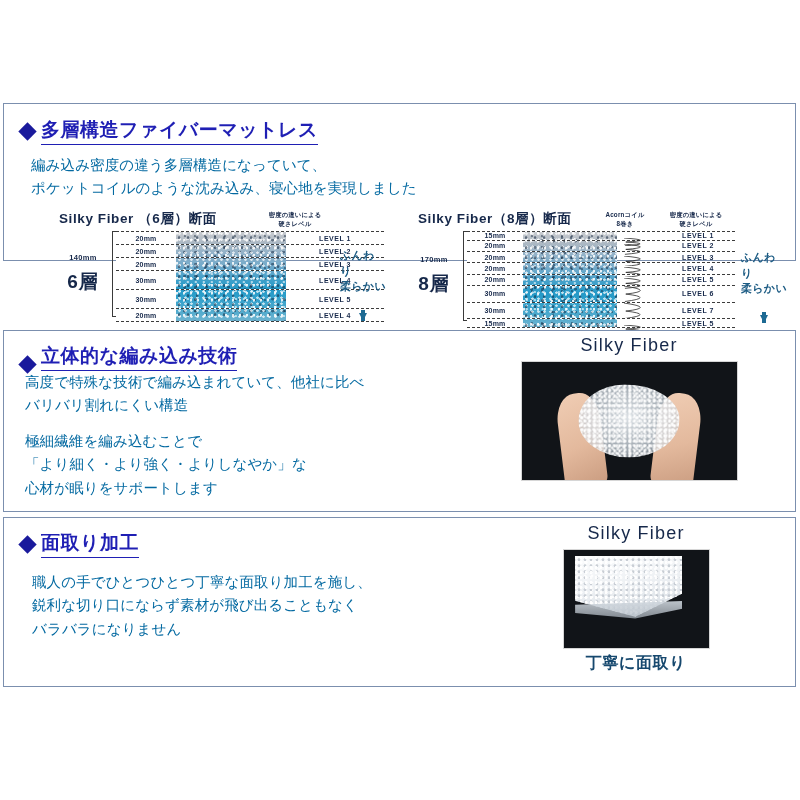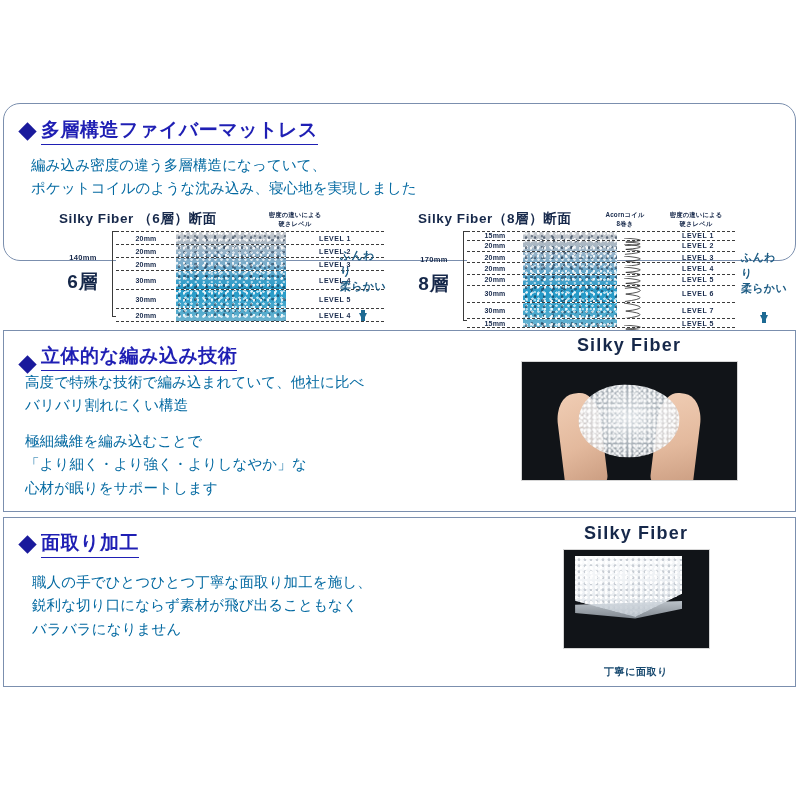--- a/index.html
+++ b/index.html
@@ -13,21 +13,21 @@
   }
   .page{position:relative;width:800px;height:800px;}
 
   
   .panel{
     position:absolute;left:3px;width:793px;
     border:1.6px solid #7b8fae;
     background:#ffffff;
     box-sizing:border-box;
   }
-  #panel-1{top:103px;height:158px;border-radius:17px;}
+  #panel-1{top:103px;height:158px;}
   #panel-2{top:330px;height:182px;}
   #panel-3{top:517px;height:170px;}
 
   
   .sec-head{
     position:absolute;
     display:flex;align-items:center;
     color:#1f1fb4;
     font-size:19px;font-weight:700;
     letter-spacing:.5px;
@@ -152,26 +152,26 @@
   }
   .sf-arrow::before{
     content:"";position:absolute;
     left:-1.6px;top:-11px;
     width:3.2px;height:11px;background:#1d6a93;
   }
 
   
   .photo-block{position:absolute;text-align:center;}
   .photo-title{
-    font-size:18px;font-weight:700;color:#16284a;
+    font-size:18px;font-weight:400;color:#16284a;
     letter-spacing:1.2px;margin-bottom:5px;
   }
   .photo-cap{
-    font-size:10px;font-weight:700;color:#16486e;
-    letter-spacing:.6px;margin-top:16px;
+    font-size:16px;font-weight:700;color:#16486e;
+    letter-spacing:.6px;margin-top:4px;
   }
   .photo{
     background:#111418;
     border:1px solid #d6d6d6;
     position:relative;overflow:hidden;
     margin:0 auto;
   }
 
   
   .ph-hands .blob{

